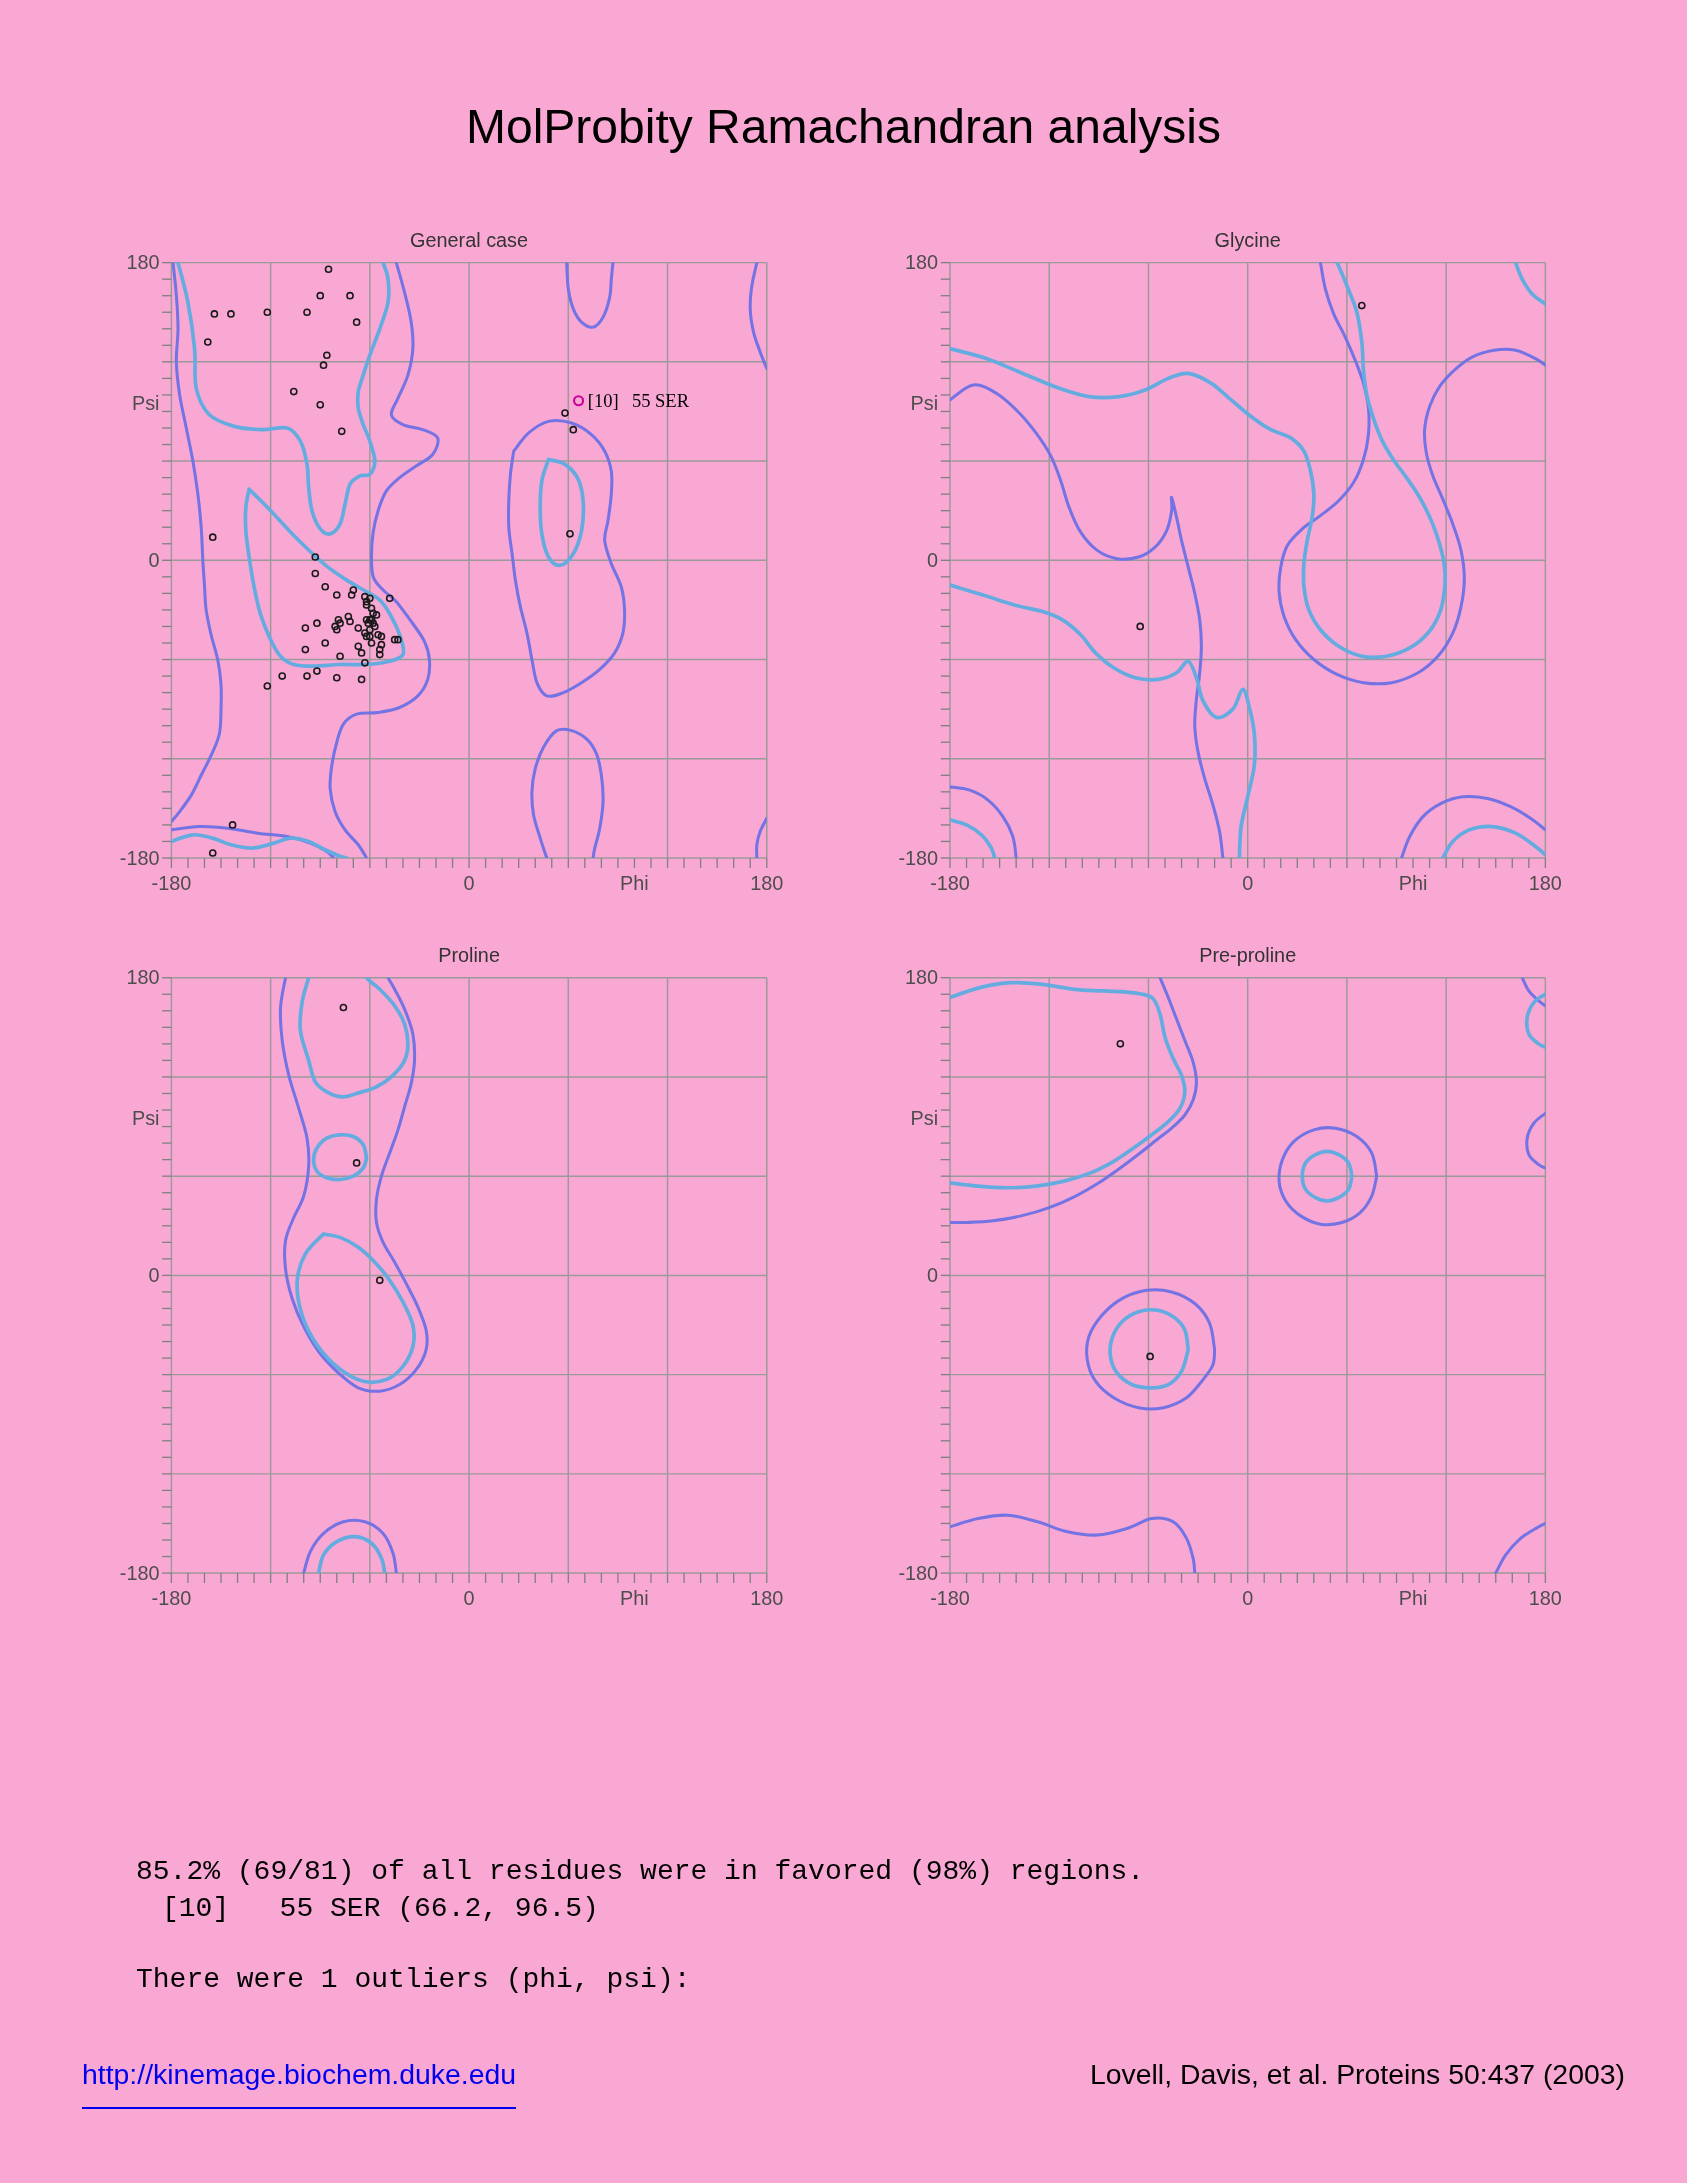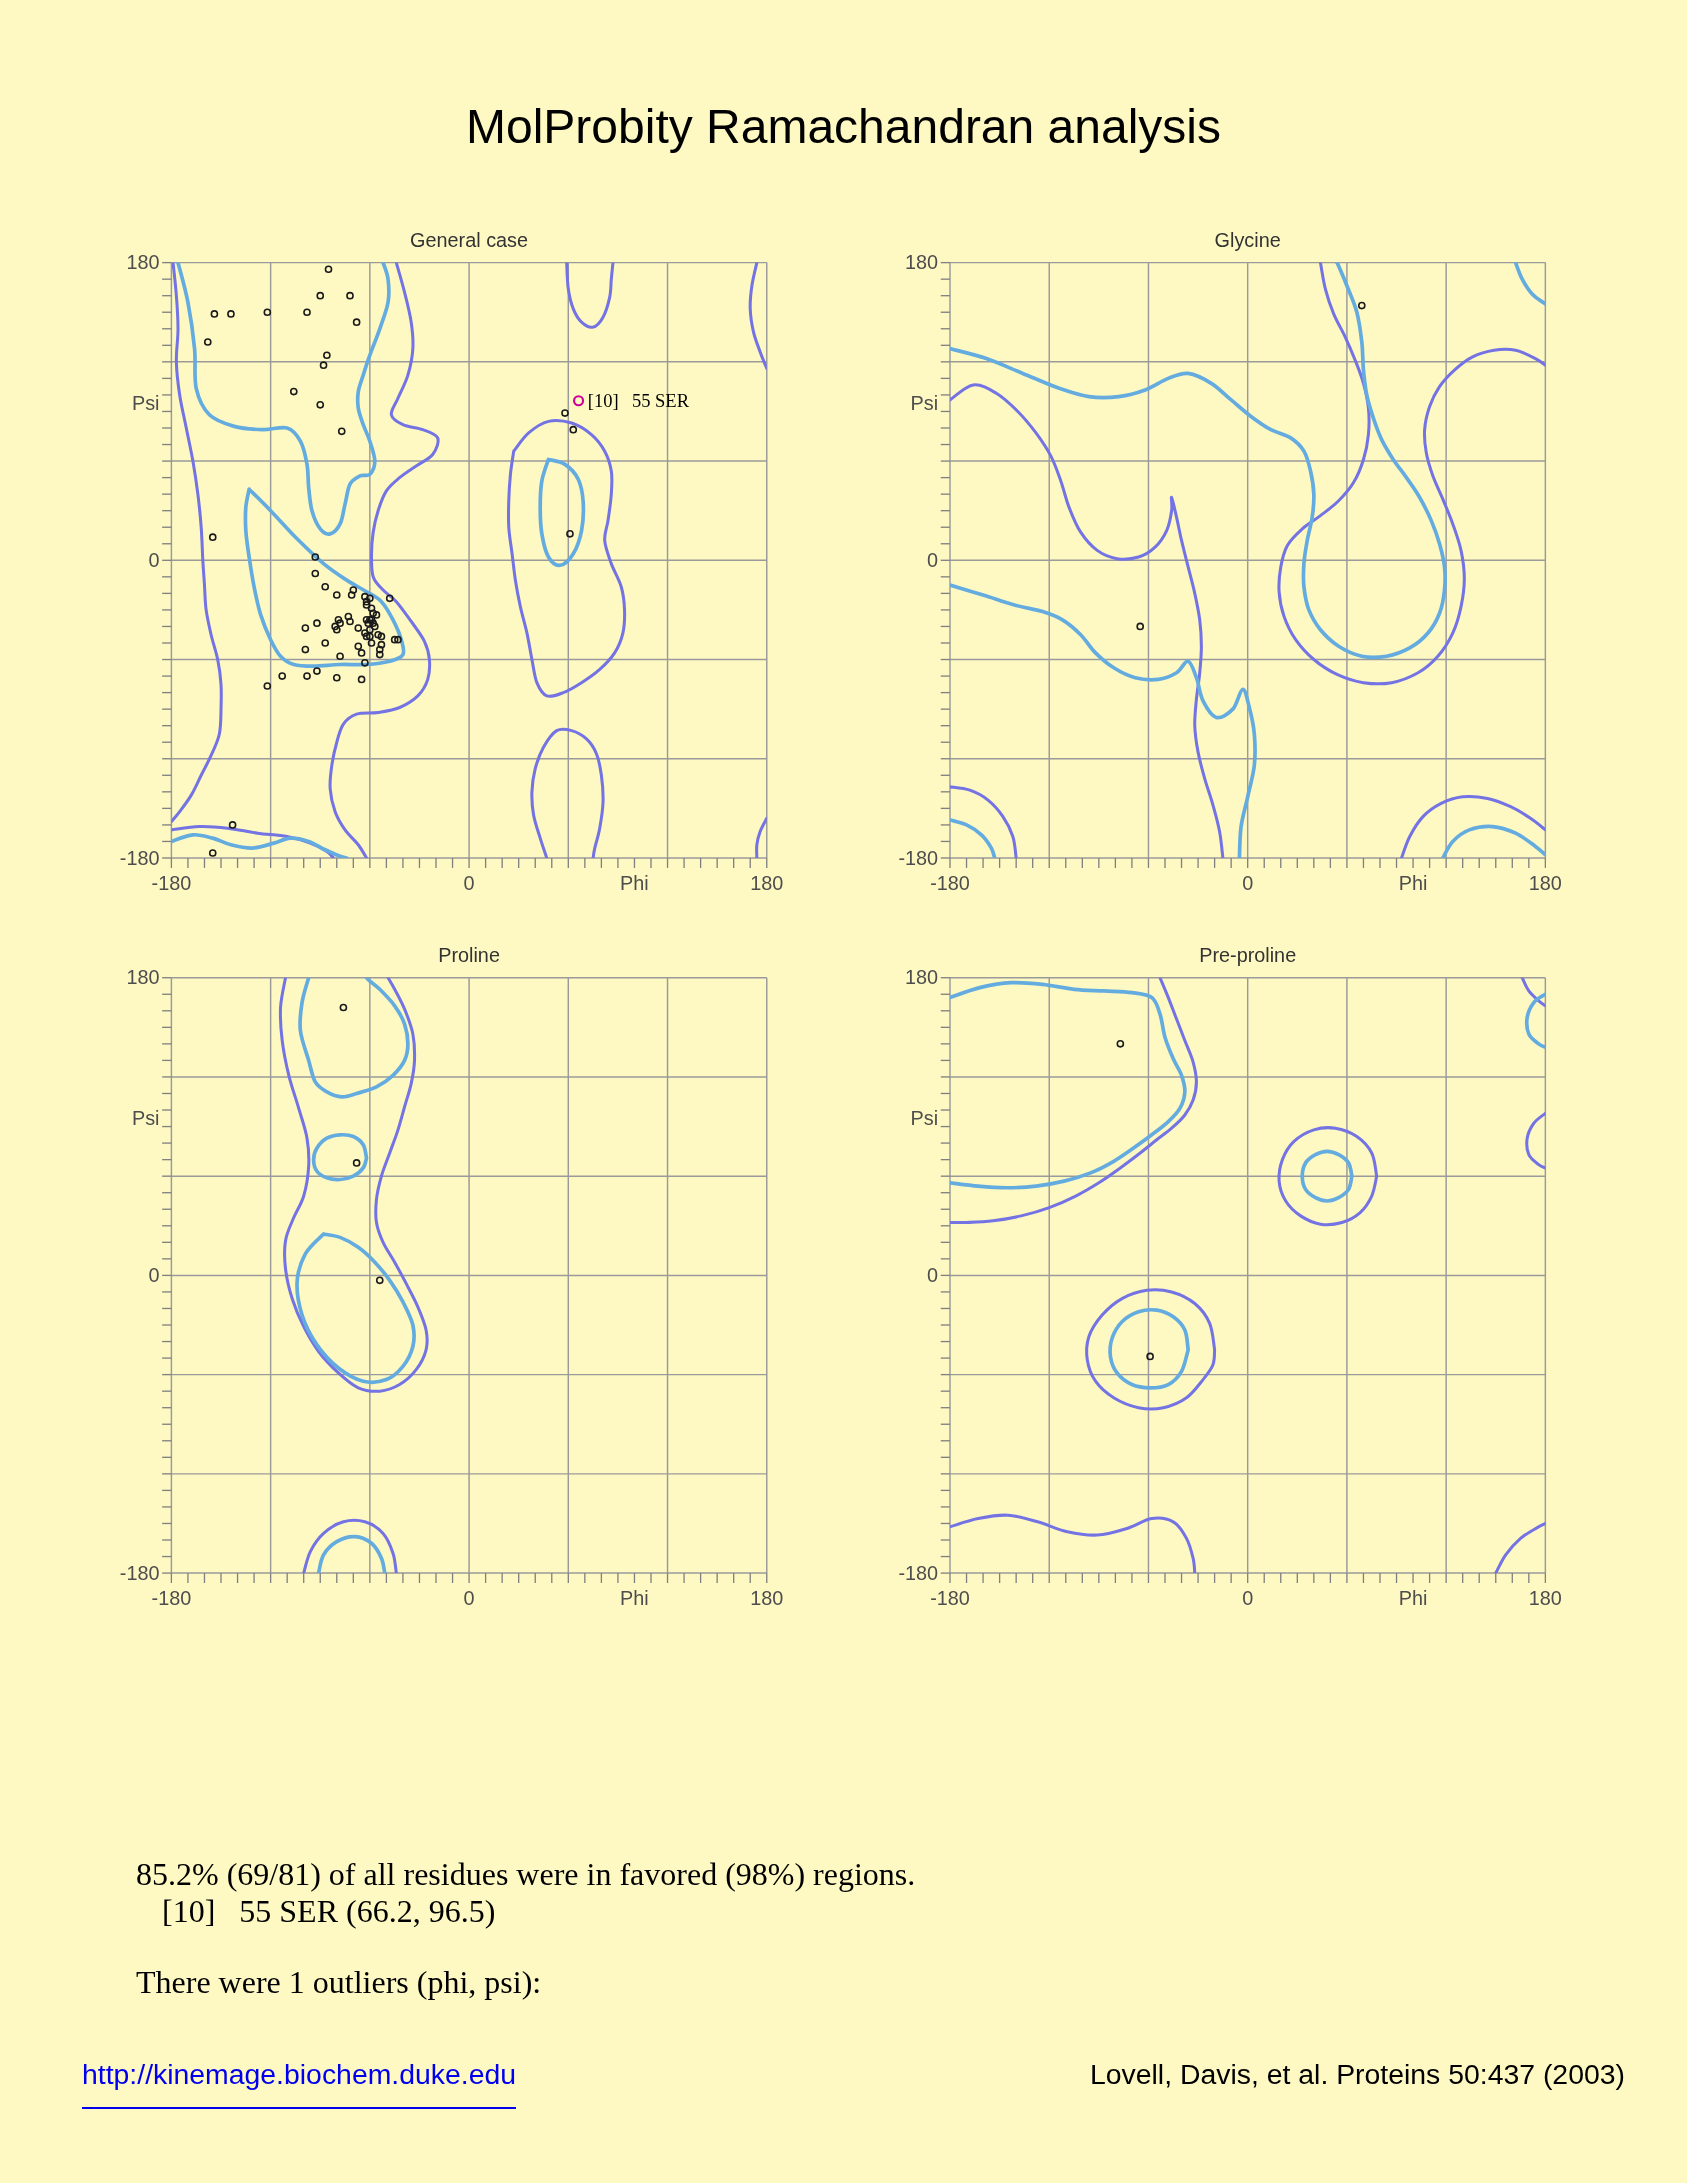--- a/index.html
+++ b/index.html
@@ -1,24 +1,24 @@
 <!DOCTYPE html>
 <html style="font-size:10.6px"><head>
 <meta charset="utf-8">
 <style>
   html,body{margin:0;padding:0;background:#ffffff;}
-  #page{position:relative;width:1687px;height:2183px;background:#fef9c3;overflow:hidden;
+  #page{position:relative;width:1687px;height:2183px;background:#f9a8d4;overflow:hidden;
         font-family:"Liberation Sans",sans-serif;}
   #page-title{position:absolute;top:99px;left:0;width:1687px;text-align:center;
         font-size:48px;font-weight:400;color:#000;margin:0;letter-spacing:0px;}
   #page-subtitle{position:absolute;top:180px;left:0;width:1687px;text-align:center;
         font-family:"Liberation Serif",serif;font-size:29px;color:#000;}
   #plots{position:absolute;left:0;top:0;}
-  .stat-line{position:absolute;left:136px;font-family:Liberation Serif, serif;
-        font-size:32px;color:#000;white-space:pre;}
+  .stat-line{position:absolute;left:136px;font-family:Liberation Mono, monospace;
+        font-size:28px;color:#000;white-space:pre;}
   #stat-1{top:1856px;}
   #stat-2{top:1895px;}
   #stat-3{top:1964px;}
   #stat-4{top:1893px;left:162px;}
   #footer-link{position:absolute;left:82px;top:2058px;font-size:28.4px;color:#0000EE;
         text-decoration:none;border-bottom:2.6px solid #0000EE;padding-bottom:16px;white-space:pre;}
   #footer-citation{position:absolute;right:62px;top:2058px;font-size:28.4px;color:#000;white-space:pre;}
 </style>
 </head>
 <body>

